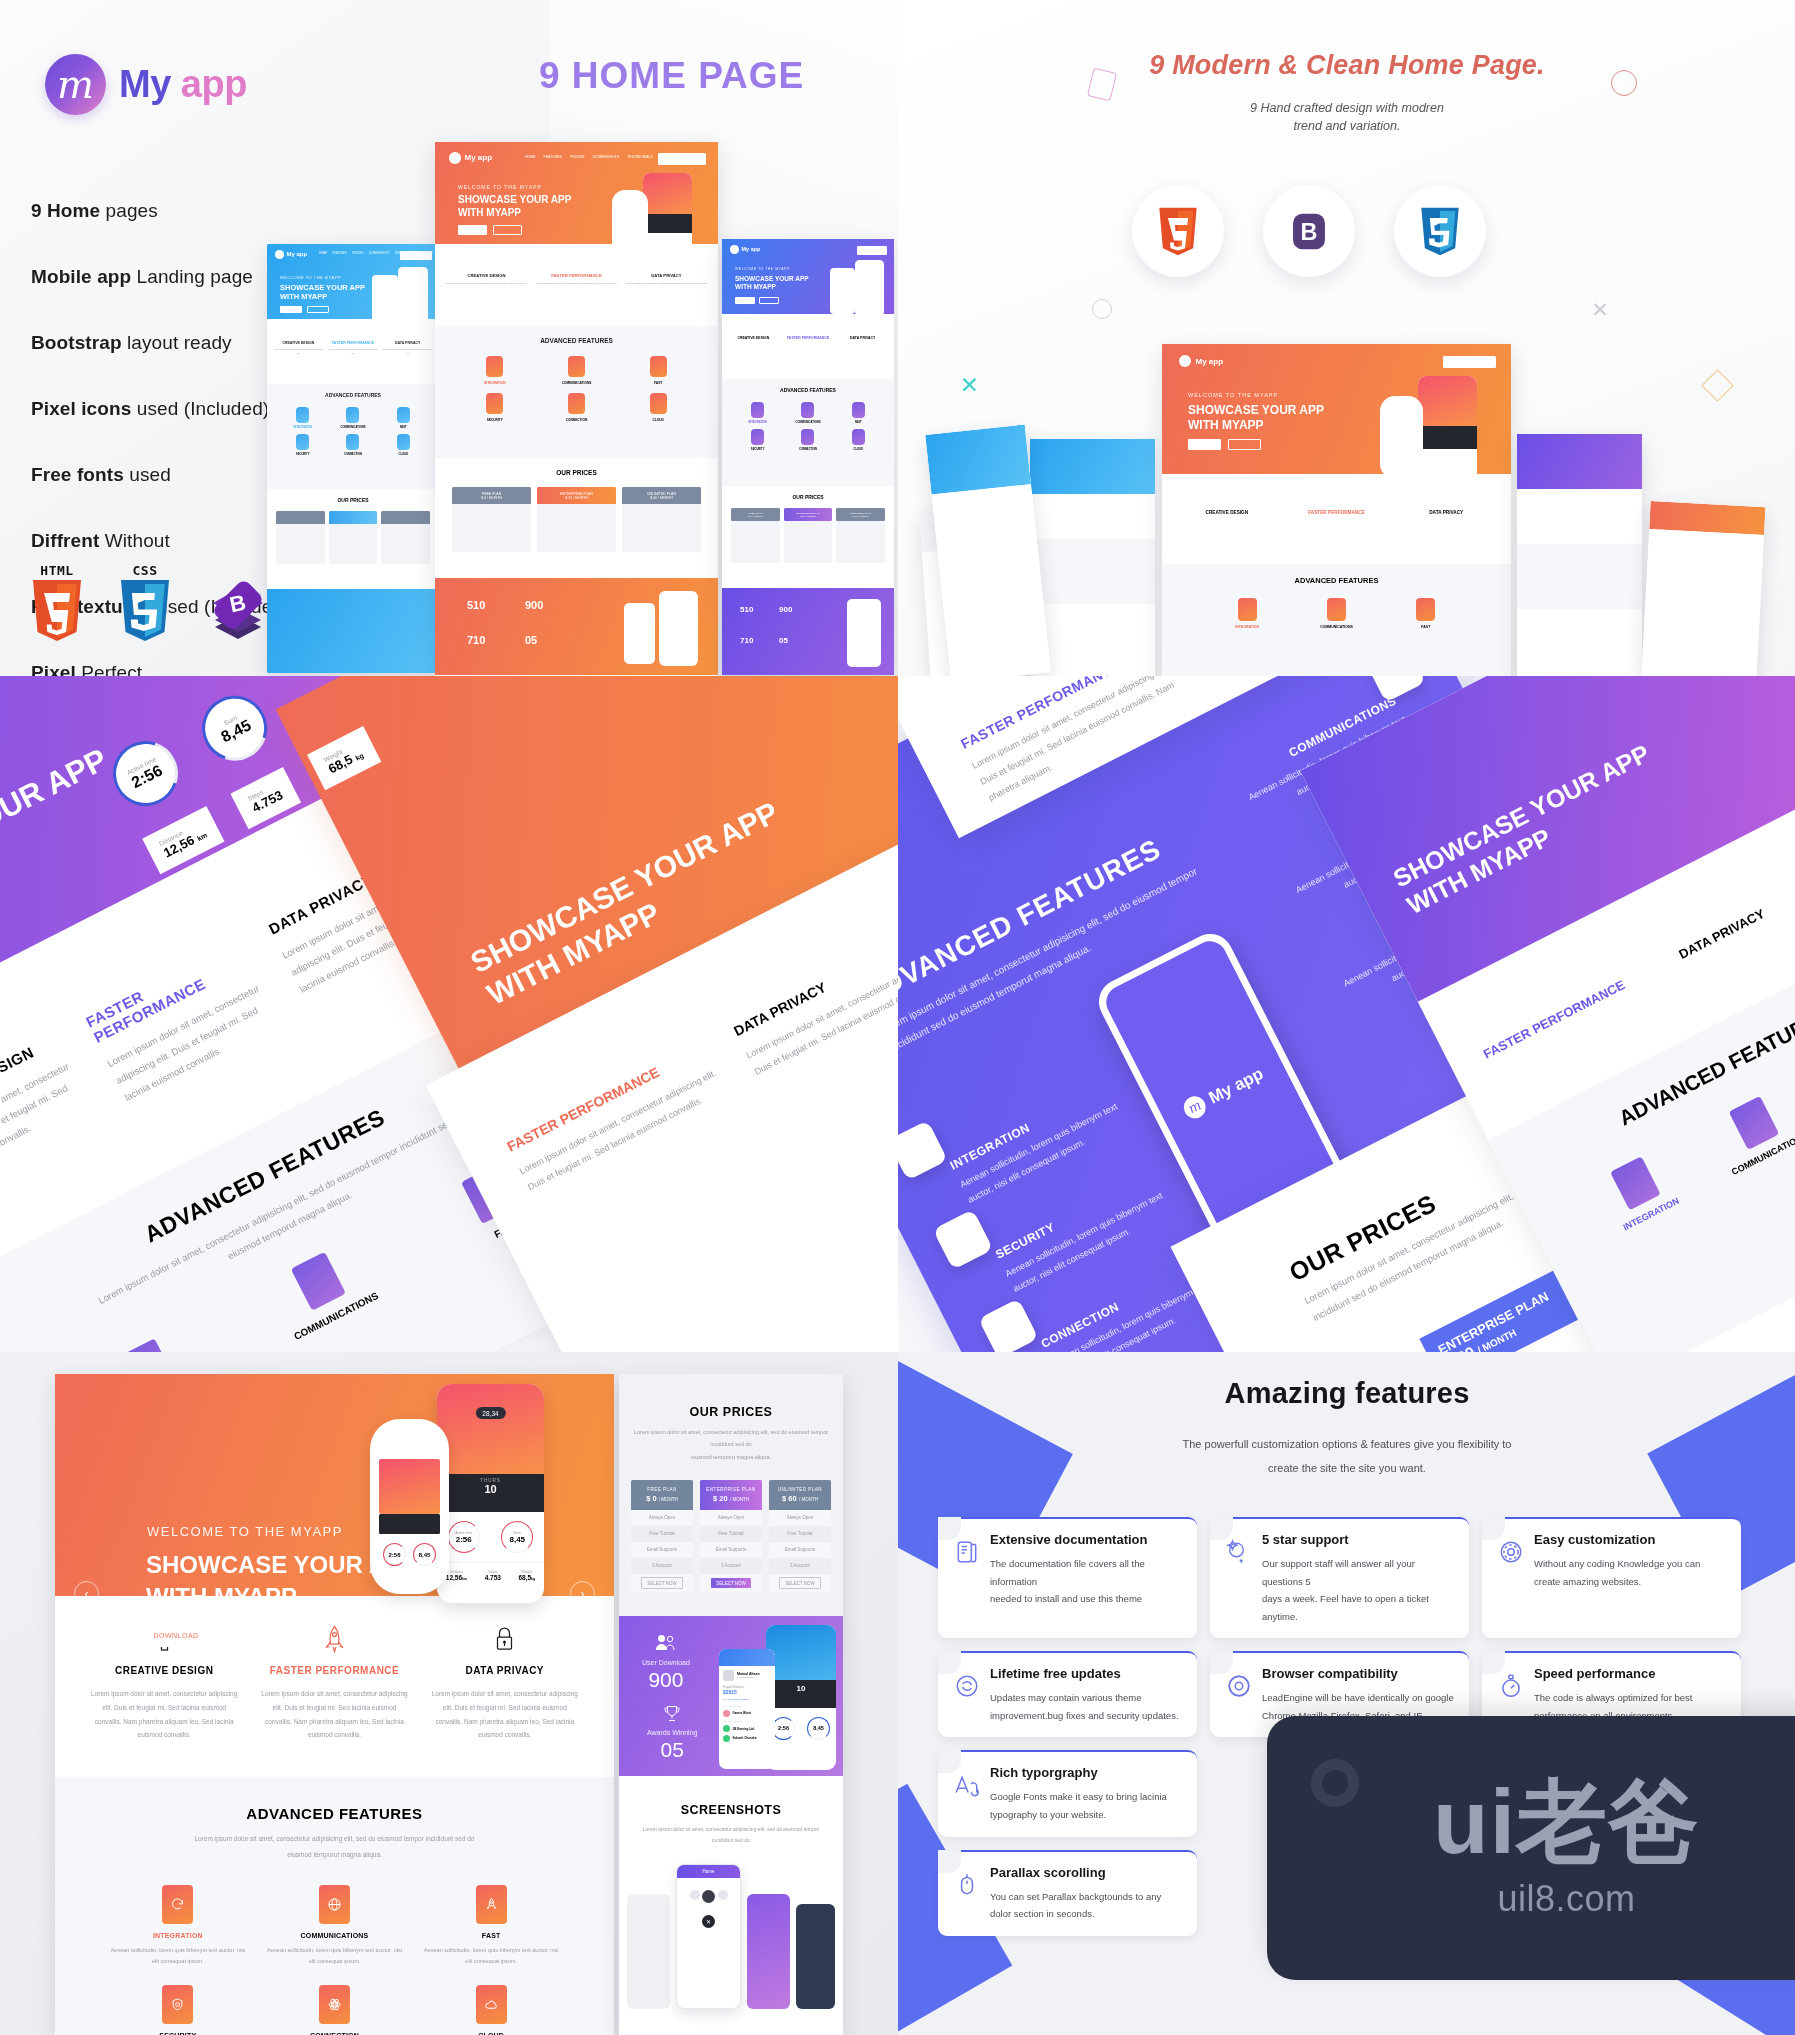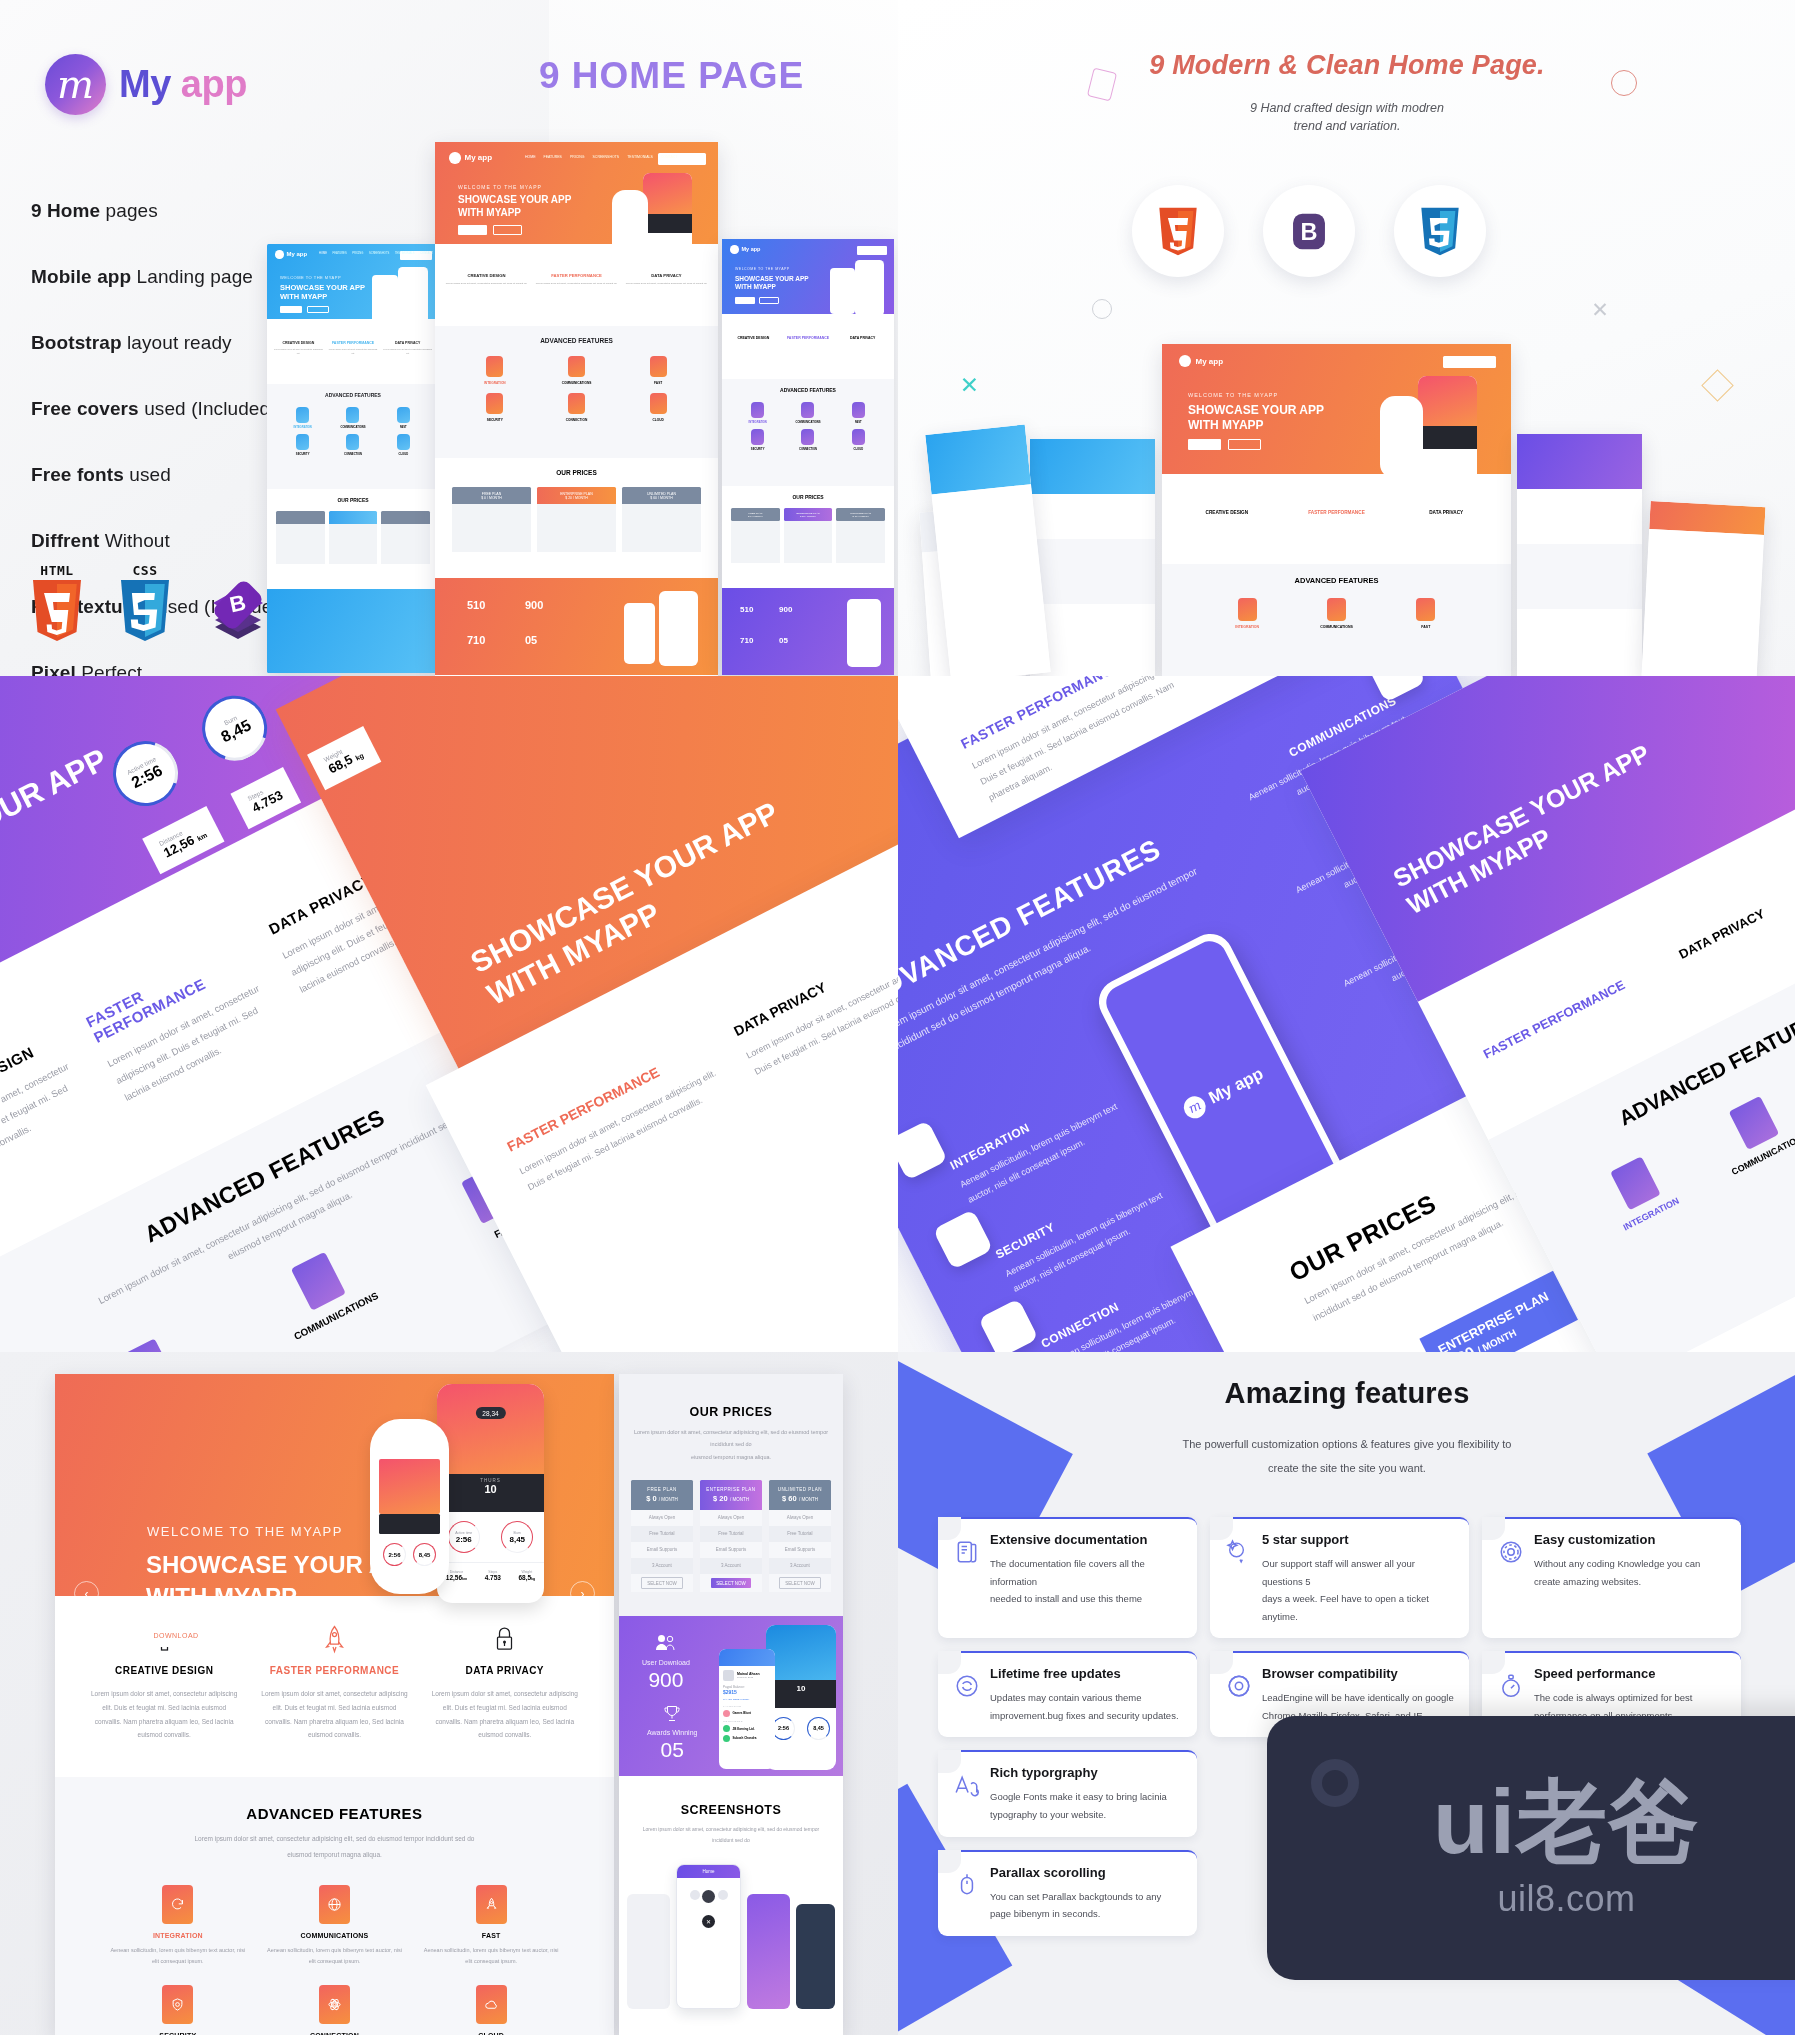--- a/index.html
+++ b/index.html
@@ -152,21 +152,21 @@
       <div class="logo-mark">m</div>
       <div class="logo-text">
         <span class="w1">My</span><span>&nbsp;</span><span class="w2">app</span>
       </div>
     </div>
 
     <ul class="feat-list">
       <li><b>9 Home</b><span> pages</span></li>
       <li><b>Mobile app</b><span> Landing page</span></li>
       <li><b>Bootstrap</b><span> layout ready</span></li>
-      <li><b>Free covers</b><span> used (Included)</span></li>
+      <li><b>Pixel icons</b><span> used (Included)</span></li>
       <li><b>Free fonts</b><span> used</span></li>
       <li><b>Diffrent</b><span> Without</span></li>
       <li><b>Free textures</b><span> used (Included)</span></li>
       <li><b>Pixel</b><span> Perfect</span></li>
     </ul>
 
     <div class="techrow">
       <div>
         <div class="tech-label">HTML</div>
         <div class="shield">
@@ -1175,21 +1175,21 @@
     <div class="af-card" style="visibility:hidden;"></div>
 
     <div class="af-card">
       <span class="af-ico">
         <svg width="26" height="26" viewBox="0 0 24 24" fill="none" stroke="#6f79e8" stroke-width="1.4">
             <rect x="7" y="5" width="10" height="15" rx="5"></rect>
             <path d="M12 5V2M12 8v3"></path>
           </svg>
       </span>
       <div class="af-h">Parallax scorolling</div>
-      <div class="af-p"><span>You can set Parallax backgtounds to any</span><br><span>page bibenym in seconds.</span></div>
+      <div class="af-p"><span>You can set Parallax backgtounds to any</span><br><span>dolor section in seconds.</span></div>
     </div>
   </div>
 
   <div id="wm">
     <div class="cam"></div>
 
     <div class="big">ui老爸</div>
     <div class="small">uil8.com</div>
   </div>
 

